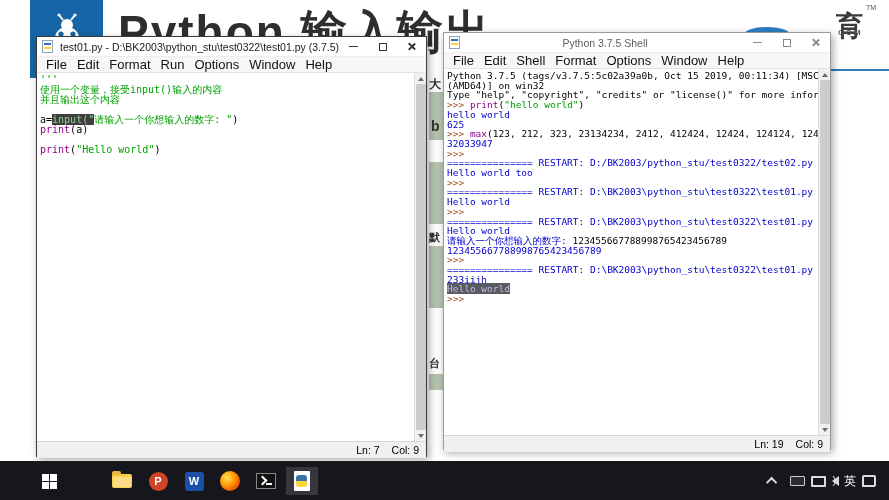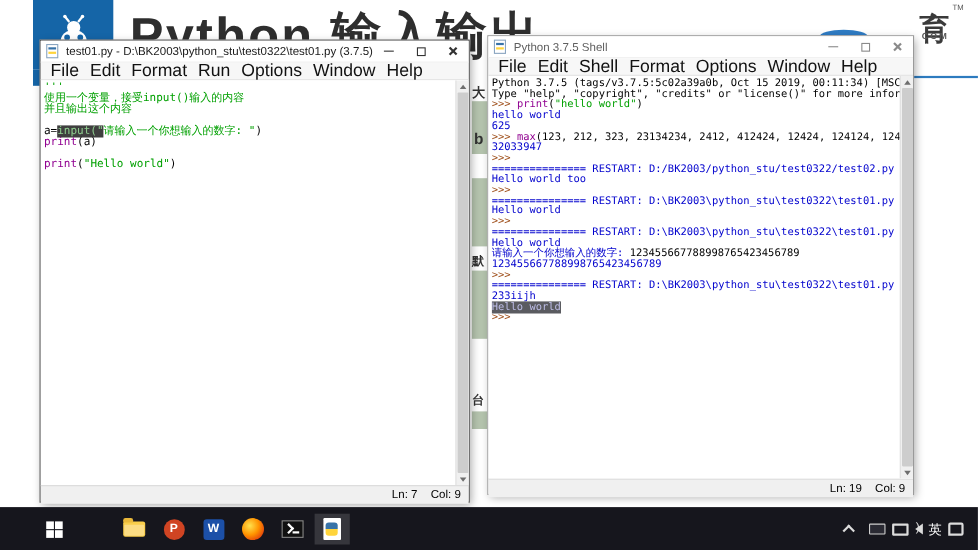--- a/index.html
+++ b/index.html
@@ -23,30 +23,30 @@
   .strip-char { position:absolute; color:#333; font-weight:700; }
   .green-seg { position:absolute; left:2px; width:15px; background:#b5c4ae; }
 
   
   .win { position:absolute; background:#fff; box-shadow:2px 3px 8px rgba(0,0,0,.35); }
   .win.editor { left:36px; top:36px; width:391px; height:421px; border:1px solid #3c3c3c; z-index:5; }
   .win.shell  { left:443px; top:32px; width:388px; height:418px; border:1px solid #9a9a9a; z-index:4; }
 
   .titlebar { height:20px; background:#ffffff; display:flex; align-items:center; padding-left:5px; border-bottom:1px solid #eee; }
   .title-text { font-size:10.5px; color:#1a1a1a; margin-left:7px; white-space:nowrap; overflow:hidden; flex:1; }
-  .shell .title-text { color:#5f5f5f; }
+  .shell .title-text { color:#5f5f5f;text-align:center; }
   .controls { display:flex; height:100%; }
   .ctl { width:29px; height:100%; display:flex; align-items:center; justify-content:center; }
   .g-min { width:9px; height:1px; background:#333; display:block; }
   .g-max { width:8px; height:8px; border:1px solid #333; display:block; }
   .shell .g-min { background:#8a8a8a; }
   .shell .g-max { border-color:#8a8a8a; }
 
   .menubar { height:16px; background:#f7f7f7; border-bottom:1px solid #e2e2e2; display:flex; align-items:center; padding-left:4px; }
-  .menu-item { font-size:16px; color:#111; padding:0 5px; white-space:nowrap;text-align:right; }
+  .menu-item { font-size:13px; color:#111; padding:0 5px; white-space:nowrap;text-align:right; }
   .content { position:relative; background:#fff; overflow:hidden; }
   .editor .content { height:368px; }
   .shell .content { height:366px; }
   .code { position:absolute; left:3px; top:2px; right:12px; bottom:0; font-family:"DejaVu Sans Mono", monospace; overflow:hidden; }
   .editor .code { font-size:10px; line-height:10px; }
   .shell .code { font-size:9.5px; line-height:9.7px; }
   .cl { white-space:pre; }
 
   .sg-plain { color:#000; }
   .sg-str { color:#00a000; }
@@ -229,20 +229,21 @@
           <span class="menu-item">Shell</span>
           <span class="menu-item">Format</span>
           <span class="menu-item">Options</span>
           <span class="menu-item">Window</span>
           <span class="menu-item">Help</span>
         </div>
     </nav>
     <div class="content">
       <div class="code">
           <div class="cl"><span class="sg-plain">Python 3.7.5 (tags/v3.7.5:5c02a39a0b, Oct 15 2019, 00:11:34) [MSC v.1916 64 bit</span></div>
+          <div class="cl"><span class="sg-plain">(AMD64)] on win32</span></div>
           <div class="cl"><span class="sg-plain">Type "help", "copyright", "credits" or "license()" for more information.</span></div>
           <div class="cl"><span class="sg-prompt">&gt;&gt;&gt; </span><span class="sg-builtin">print</span><span class="sg-plain">(</span><span class="sg-str">"hello world"</span><span class="sg-plain">)</span></div>
           <div class="cl"><span class="sg-out">hello world</span></div>
           <div class="cl"><span class="sg-out">625</span></div>
           <div class="cl"><span class="sg-prompt">&gt;&gt;&gt; </span><span class="sg-builtin">max</span><span class="sg-plain">(123, 212, 323, 23134234, 2412, 412424, 12424, 124124, 124124)</span></div>
           <div class="cl"><span class="sg-out">32033947</span></div>
           <div class="cl"><span class="sg-prompt">&gt;&gt;&gt; </span></div>
           <div class="cl"><span class="sg-restart">=============== RESTART: D:/BK2003/python_stu/test0322/test02.py ===============</span></div>
           <div class="cl"><span class="sg-out">Hello world too</span></div>
           <div class="cl"><span class="sg-prompt">&gt;&gt;&gt; </span></div>

